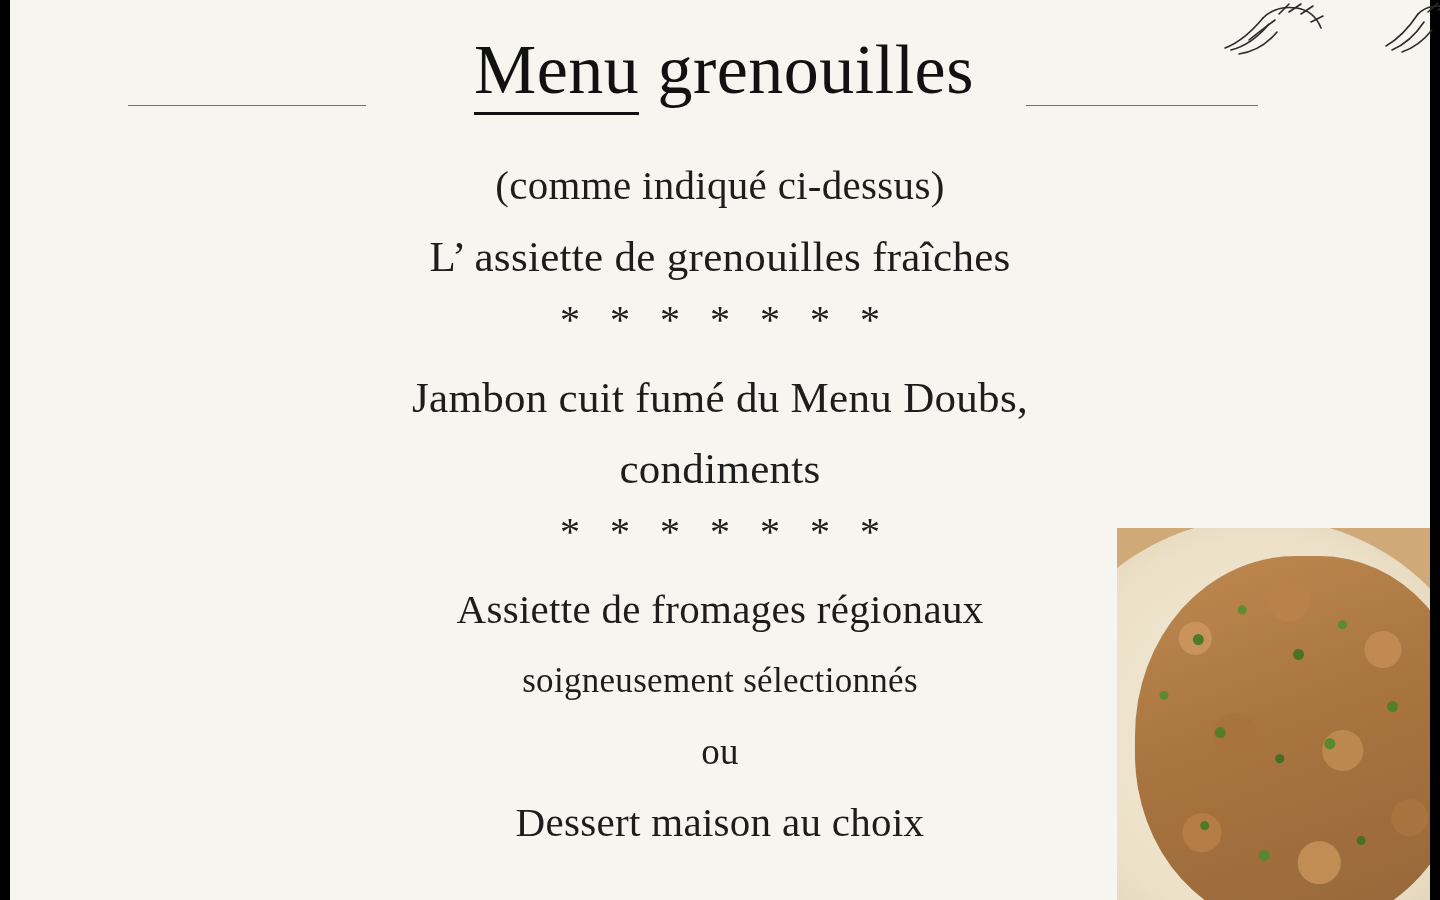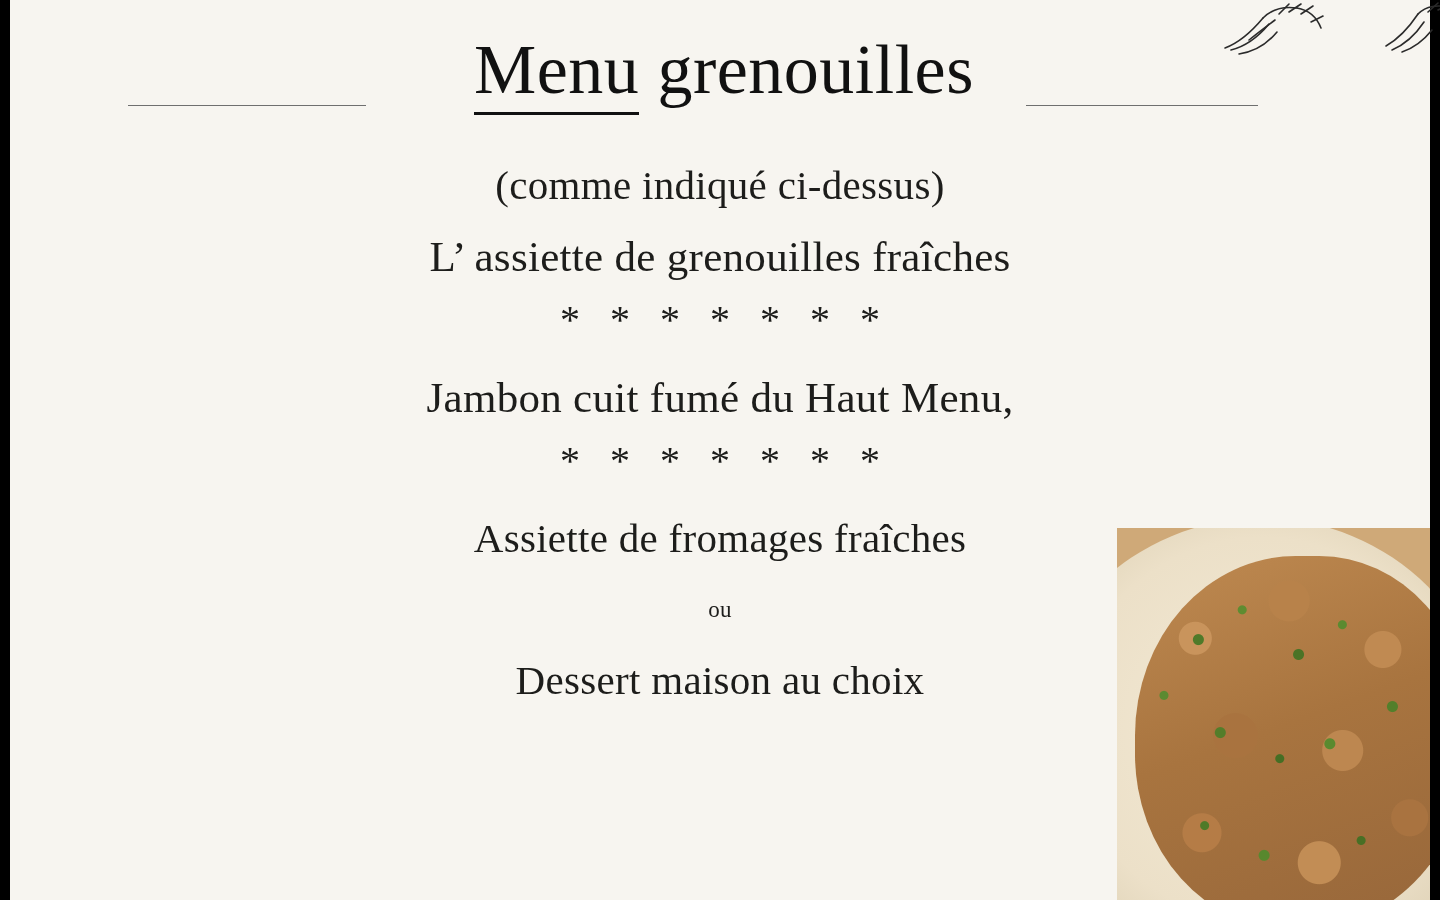--- a/index.html
+++ b/index.html
@@ -85,21 +85,21 @@
     color: #1d1d1b;
   }
   .line {
     font-size: 41px;
     line-height: 71px;
     font-weight: 400;
     letter-spacing: 0.3px;
   }
   .line.big   { font-size: 43px; }
   .line.small { font-size: 35px; }
-  .line.tiny  { font-size: 23px; }
+  .line.tiny  { font-size: 37px; }
   .sep {
     font-size: 40px;
     line-height: 56px;
     letter-spacing: 10px;
     padding-left: 10px;
   }
   .gap-sm { height: 14px; }
 
   
   .photo {
@@ -200,24 +200,26 @@
         </g>
       </svg>
     </div>
   </div>
 
   <div class="content">
     <div class="line">(comme indiqué ci-dessus)</div>
     <div class="line big">L’ assiette de grenouilles fraîches</div>
     <div class="sep">* * * * * * *</div>
     <div class="gap-sm"></div>
-    <div class="line big">Jambon cuit fumé du Haut Menu,</div>
+    <div class="line big">Jambon cuit fumé du Menu Doubs,</div>
+    <div class="line big">condiments</div>
     <div class="sep">* * * * * * *</div>
     <div class="gap-sm"></div>
-    <div class="line">Assiette de fromages fraîches</div>
+    <div class="line">Assiette de fromages régionaux</div>
+    <div class="line small">soigneusement sélectionnés</div>
     <div class="line tiny">ou</div>
     <div class="line">Dessert maison au choix</div>
   </div>
 
   <div class="photo">
     <div class="plate"></div>
     <div class="food"></div>
     <div class="herbs"></div>
   </div>
 

